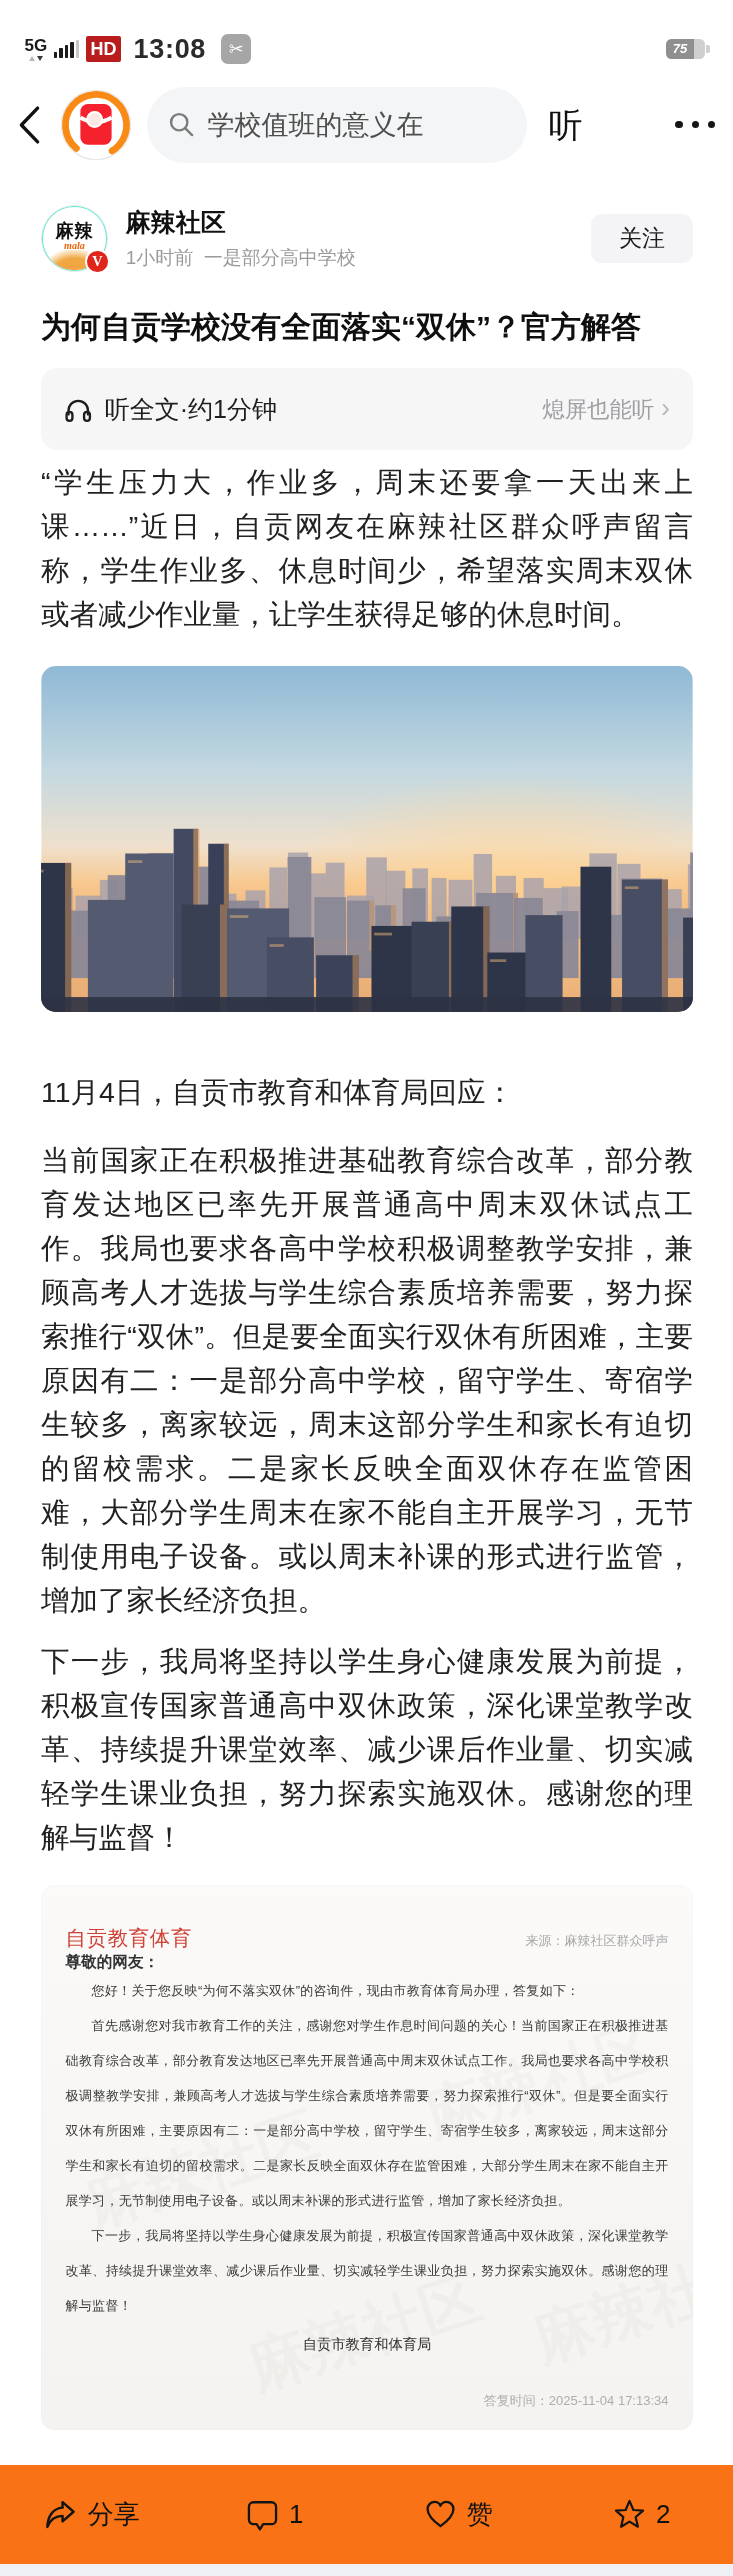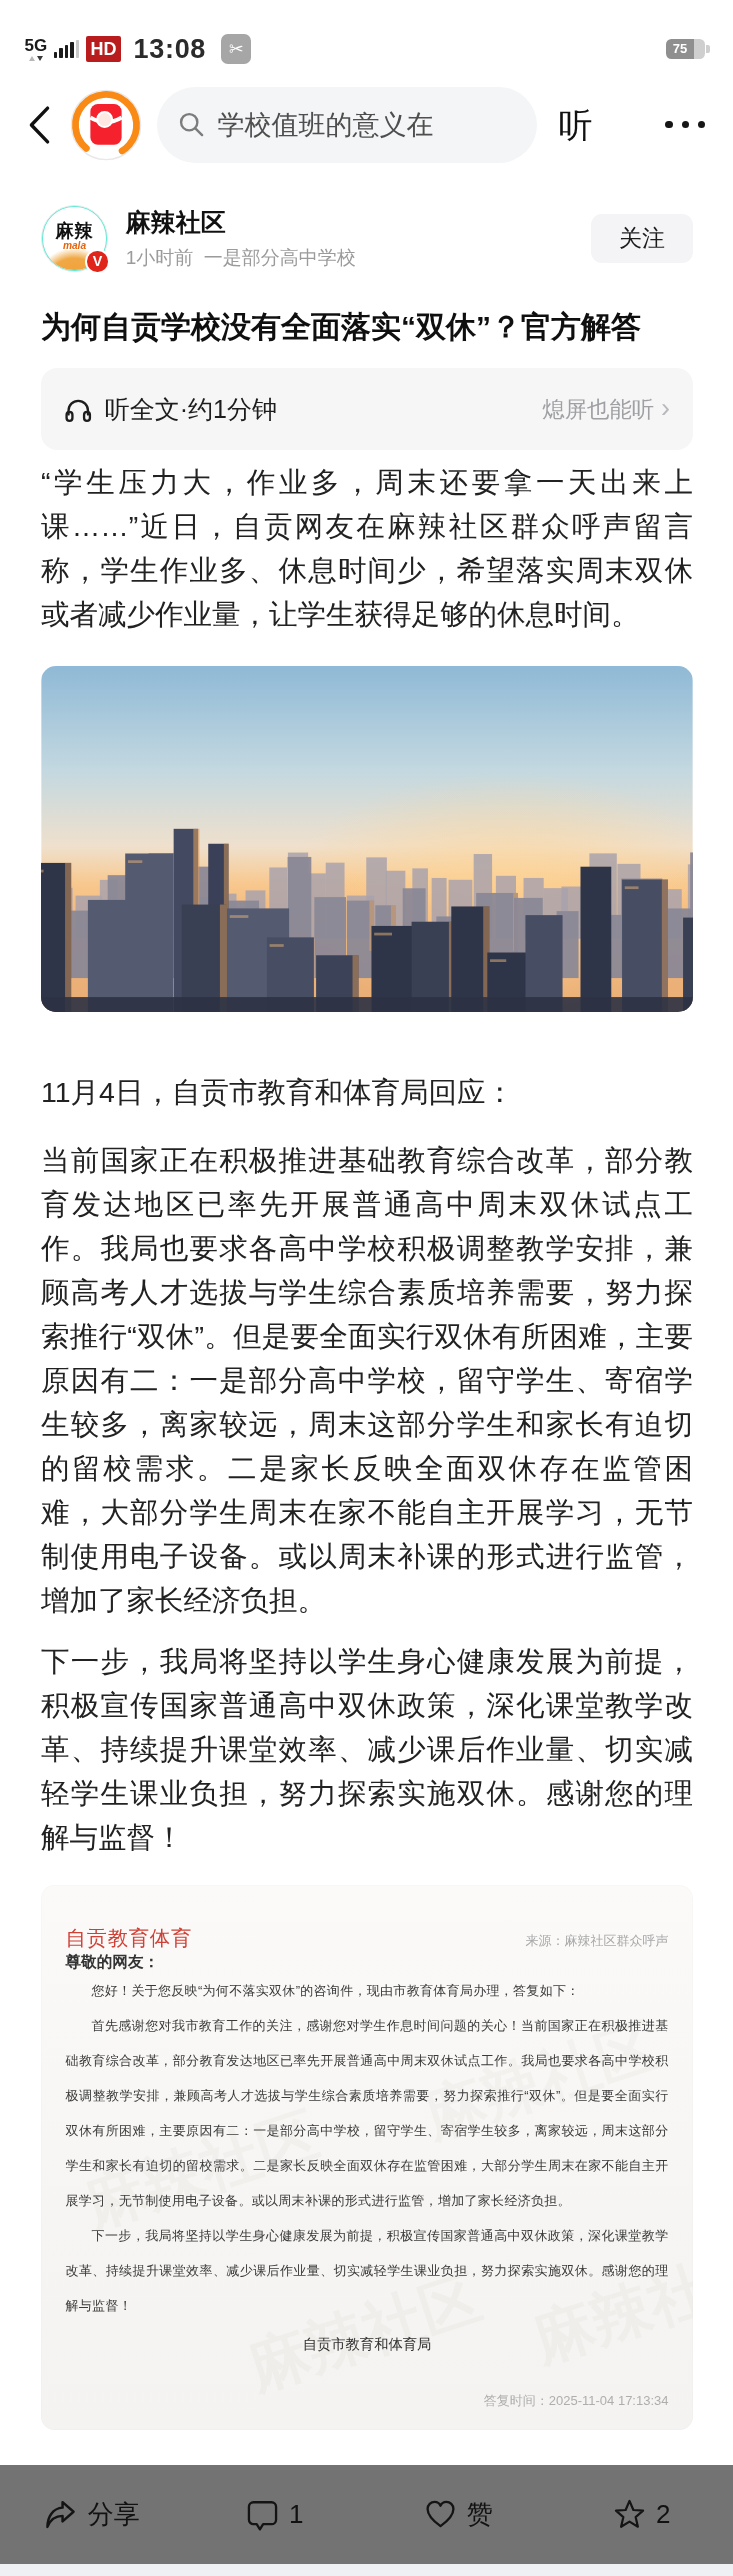--- a/index.html
+++ b/index.html
@@ -17,38 +17,38 @@
   .tri-up { width:0;height:0;border-left:3.4px solid transparent;border-right:3.4px solid transparent;border-bottom:5.4px solid #b8b8b8; }
   .tri-dn { width:0;height:0;border-left:3.4px solid transparent;border-right:3.4px solid transparent;border-top:5.4px solid #3a3a3a; }
   .sig-bars { display:flex; align-items:flex-end; gap:2px; height:17.7px; }
   .sig-bars i { width:3.4px; background:#1c1c1c; border-radius:0.7px; display:block; }
   .sig-bars i:nth-child(1){height:6.1px}.sig-bars i:nth-child(2){height:9.5px}
   .sig-bars i:nth-child(3){height:13px}.sig-bars i:nth-child(4){height:16.3px}
   .sig-bars i.dim{height:17.7px;background:#c9c9c9;}
   .hd-badge { background:#b91c1c; color:#fff; font-size:18px; font-weight:700; border-radius:2px; padding:4.1px 4.8px; line-height:1; }
   .sb-time { font-size:27px; font-weight:700; color:#2b2b2b; margin:0 8.2px 0 5.4px; letter-spacing:0.7px; }
   .clip-badge { width:30px; height:30px; background:#a6a6a6; border-radius:6.8px; color:#fff; font-size:17.7px; display:flex; align-items:center; justify-content:center; }
-  .sb-right { margin-left:auto; display:flex; align-items:flex-end; }
+  .sb-right { margin-left:auto; display:flex; align-items:flex-end;font-style:italic; }
   .battery { display:flex; align-items:center; }
   .bat-body { width:39px; height:20.4px; border-radius:5.4px; overflow:hidden; display:flex; }
   .bat-fill { width:28.5px; background:#8f8f8f; color:#fff; font-size:13px; font-weight:700; display:flex; align-items:center; justify-content:center; }
   .bat-rest { flex:1; background:#cfcfcf; }
   .bat-nub { width:3.4px; height:8.8px; background:#cfcfcf; border-radius:0 2px 2px 0; margin-left:1.4px; }
   
-  .nav-bar { height:99px; padding:0 26px; display:flex; align-items:center;justify-content:flex-end; }
+  .nav-bar { height:99px; padding:0 16px; display:flex; align-items:center;justify-content:flex-end; }
   .back-btn { width:34px; height:41px; display:flex; align-items:center; }
   .app-logo { width:72px; height:72px; margin-left:9.5px; flex:none; }
   .search-pill { margin-left:15px; width:380px; height:76px; background:#f4f5f6; border-radius:38px; display:flex; align-items:center; padding:0 6.8px 0 20.4px; overflow:hidden; }
   .search-pill .ph { font-size:27px; color:#4e4e4e; margin-left:12.2px; white-space:nowrap; overflow:hidden; }
   .listen-btn { margin-left:22px; font-size:34px; font-weight:500; color:#111; line-height:1; }
   .kebab { margin-left:auto; display:flex; gap:8.8px; padding:13.6px 2.7px; }
   .kebab i { width:7.5px; height:7.5px; background:#161616; border-radius:50%; display:block; }
   
   .author-row { margin:31px 41px 0 41px; display:flex; align-items:center; }
-  .avatar { width:67px; height:67px; border-radius:50%; border:1.4px solid #ececec; background:#5eead4; position:relative; flex:none; overflow:visible; }
+  .avatar { width:67px; height:67px; border-radius:50%; border:1.4px solid #ececec; background:#5eead4; position:relative; flex:none; overflow:visible;font-family:Liberation Serif, serif; }
   .avatar-inner { position:absolute; inset:1.4px; border-radius:50%; overflow:hidden; background:#fff; }
   .av-txt { position:absolute; top:11px; left:0; right:0; text-align:center; font-weight:900; font-size:18.3px; color:#111; letter-spacing:0.7px; }
   .av-sub { position:absolute; top:33px; left:0; right:0; text-align:center; font-size:10.2px; font-style:italic; font-weight:700; color:#e8650f; }
   .av-orange { position:absolute; left:-10%; right:-10%; bottom:-28%; height:60%; background:radial-gradient(ellipse at 50% 100%, #f59b2f 0%, #f0a845 55%, rgba(240,168,69,0) 75%); }
   .v-badge { position:absolute; right:-2.7px; bottom:-2.7px; width:24.5px; height:24.5px; background:#e0251b; border:2px solid #fff; border-radius:50%; color:#fff; font-size:14.3px; font-weight:800; display:flex; align-items:center; justify-content:center; }
   .author-info { margin-left:17.7px; }
   .author-name { font-size:25px; font-weight:700; color:#111; }
   .author-meta { font-size:19px; color:#9b9b9b; margin-top:6.8px; white-space:pre; }
   .follow-btn { margin-left:auto; width:102px; height:49px; background:#f4f4f6; border-radius:11px; font-size:23px; font-weight:500; color:#1c1c1c; display:flex; align-items:center; justify-content:center; }
   
@@ -73,21 +73,21 @@
   .channel-logo { margin-left:9.5px; font-size:21px; font-weight:800; color:#c0392b; letter-spacing:2px; }
   .dept-row { margin-top:30px; display:flex; align-items:baseline; }
   .dept-name { font-size:20.4px; font-weight:500; color:#cf4136; letter-spacing:0.7px; }
   .source-txt { margin-left:auto; font-size:13px; color:#a8a8a8; }
   .salutation { font-size:15.6px; font-weight:600; color:#333; }
   .card-p { font-size:13px; line-height:35px; color:#3a3a3a; text-align:justify; text-indent:2em; letter-spacing:0.3px; }
   .sign1 { margin-top:12.2px; text-align:center; font-size:14.3px; font-weight:500; color:#2f2f2f; }
   .sign2 { margin-top:6.8px; text-align:center; font-size:14.3px; color:#2f2f2f; }
   .reply-time { position:absolute; right:24.5px; bottom:20.4px; font-size:13px; color:#aeaeae; }
   
-  .bottom-bar { position:absolute; left:0; right:0; bottom:12.2px; height:99px; background:#737373; display:flex; align-items:center; }
+  .bottom-bar { position:absolute; left:0; right:0; bottom:12.2px; height:99px; background:#f97316; display:flex; align-items:center; }
   .bb-item { flex:1; display:flex; align-items:center; justify-content:center; gap:11px; }
   .bb-label { font-size:26px; color:#121212; }
   .home-band { position:absolute; left:0; right:0; bottom:0; height:12.2px; background:#eef0f3; }
   svg { overflow:visible; }
 </style>
 </head>
 <body>
 
 <div class="status-bar">
   <div class="sb-left">

